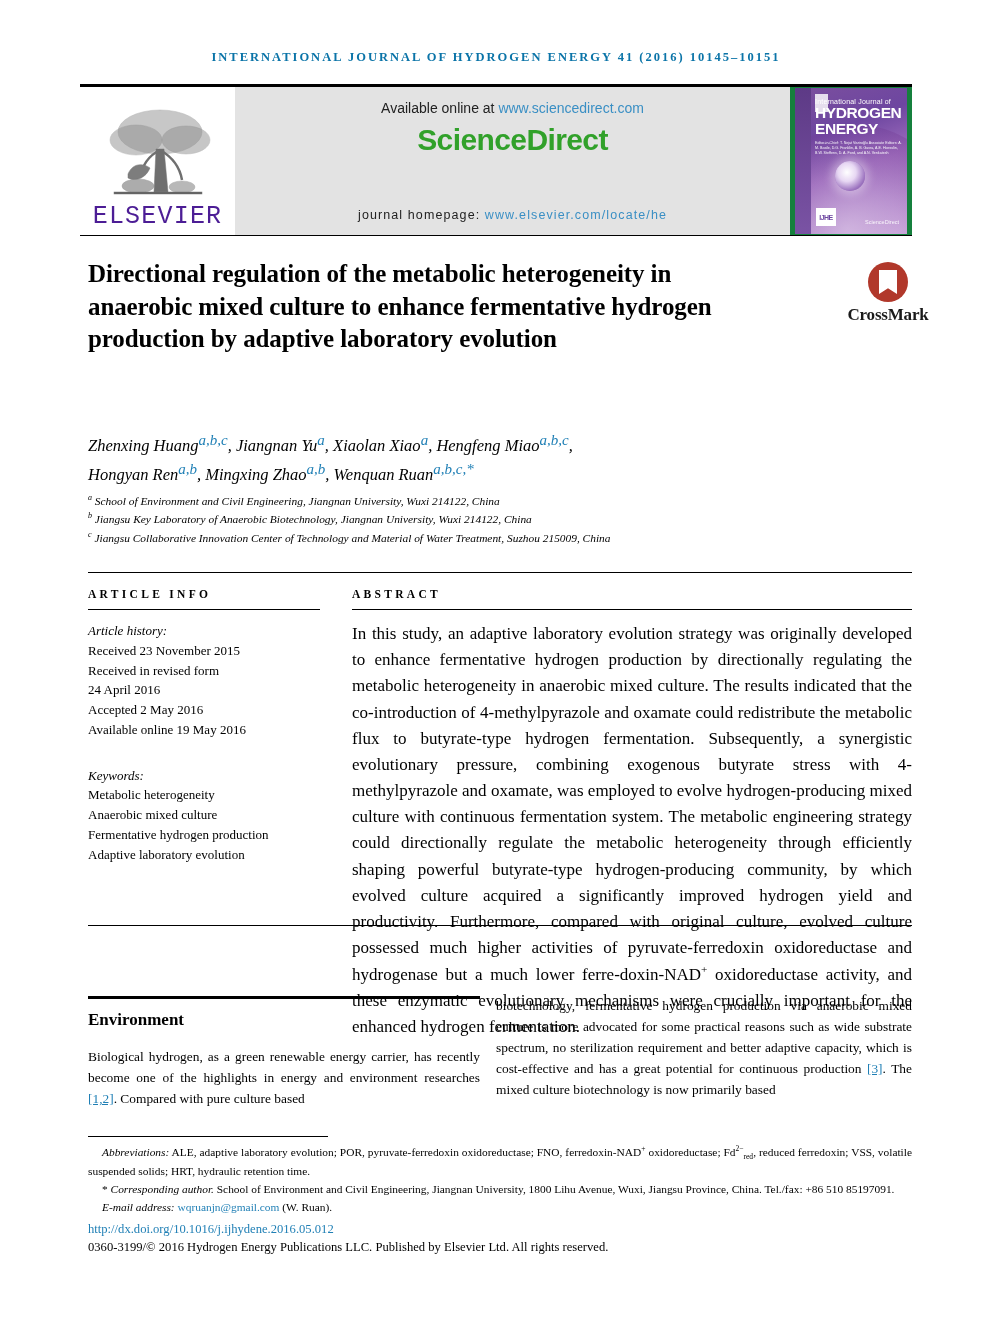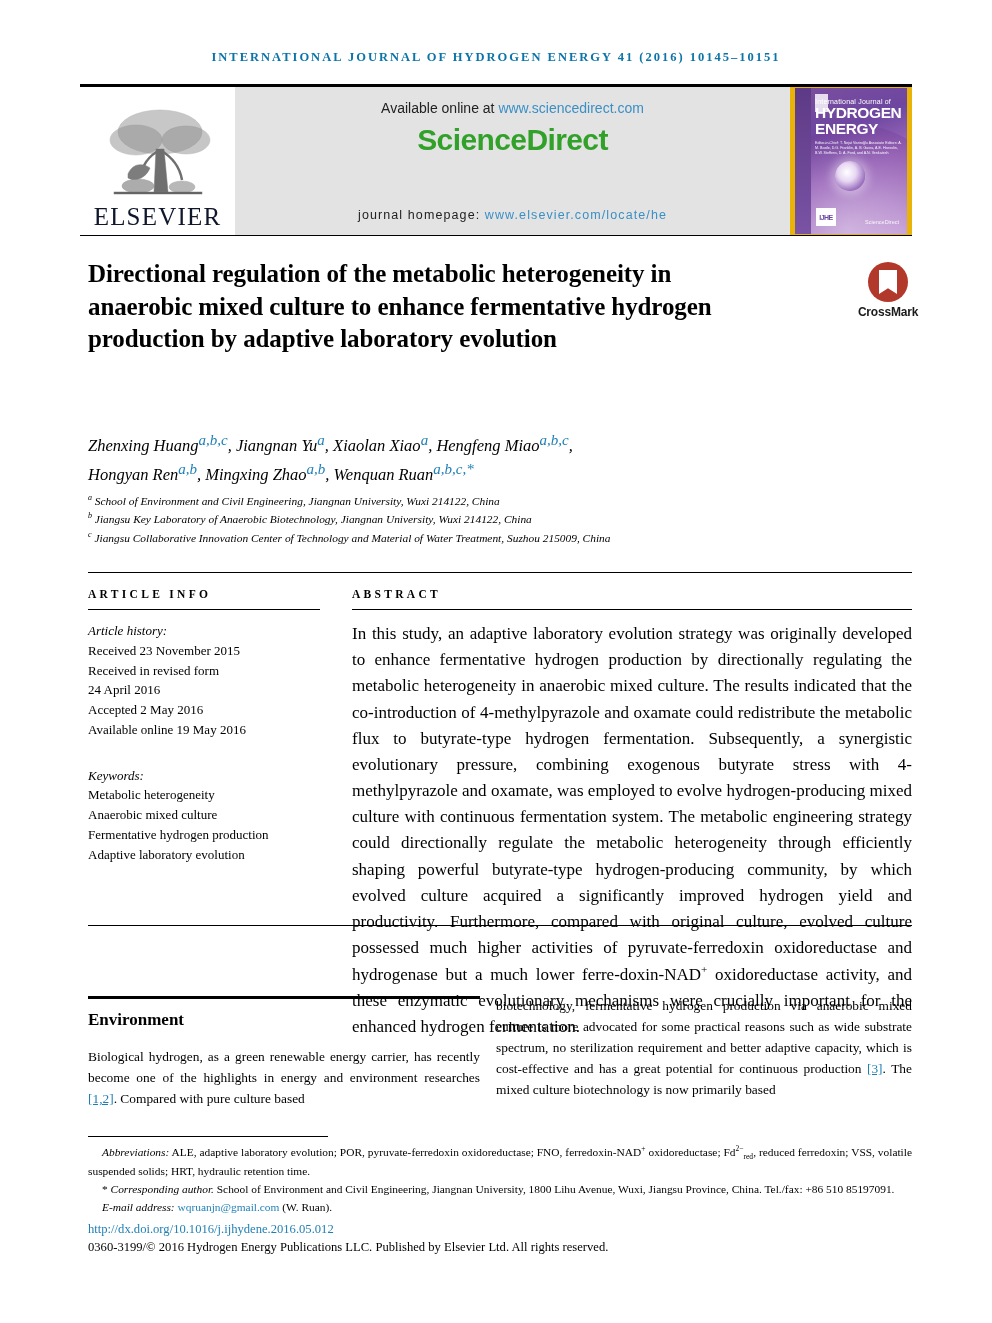--- a/index.html
+++ b/index.html
@@ -60,22 +60,22 @@
     justify-content: flex-end;
     padding-bottom: 6px;
     background: #fff;
   }
   .elsevier-tree {
     width: 120px;
     height: 100px;
     margin-top: 6px;
   }
   .elsevier-word {
-    color: #0f172a;
-    font-family: Liberation Serif, serif;
+    color: #4c1d95;
+    font-family: Liberation Mono, monospace;
     font-size: 25px;
     letter-spacing: 1.2px;
     line-height: 1;
   }
   .sd-box {
     flex: 1 1 auto;
     background: #e3e3e3;
     position: relative;
     display: flex;
     flex-direction: column;
@@ -105,21 +105,21 @@
     color: #222;
   }
   .homepage-line a { color: #3a8fc4; text-decoration: none; }
 
   .cover-box {
     width: 122px;
     flex: 0 0 122px;
     display: flex;
     align-items: center;
     justify-content: center;
-    background: #eab308;
+    background: #15803d;
   }
   .cover-art {
     width: 112px;
     height: 146px;
     position: relative;
     overflow: hidden;
     background: linear-gradient(160deg, #7b4f9e 0%, #6d46a0 30%, #9e6cbd 55%, #c7a3d9 100%);
   }
   .cover-art .cv-rings {
     position: absolute;
@@ -219,22 +219,22 @@
   .crossmark-icon::after {
     content: "";
     position: absolute;
     left: 11px; top: 8px;
     width: 18px; height: 24px;
     background: #fff;
     clip-path: polygon(0 0, 100% 0, 100% 100%, 50% 76%, 0 100%);
   }
   .crossmark-label {
     margin-top: 3px;
-    font-family: Liberation Sans, sans-serif;
-    font-size: 12px;
+    font-family: Liberation Serif, serif;
+    font-size: 17px;
     font-weight: bold;
     color: #1a1a1a;
     letter-spacing: -0.2px;
   }
 
   .authors {
     position: absolute;
     top: 428px;
     left: 88px;
     width: 800px;

